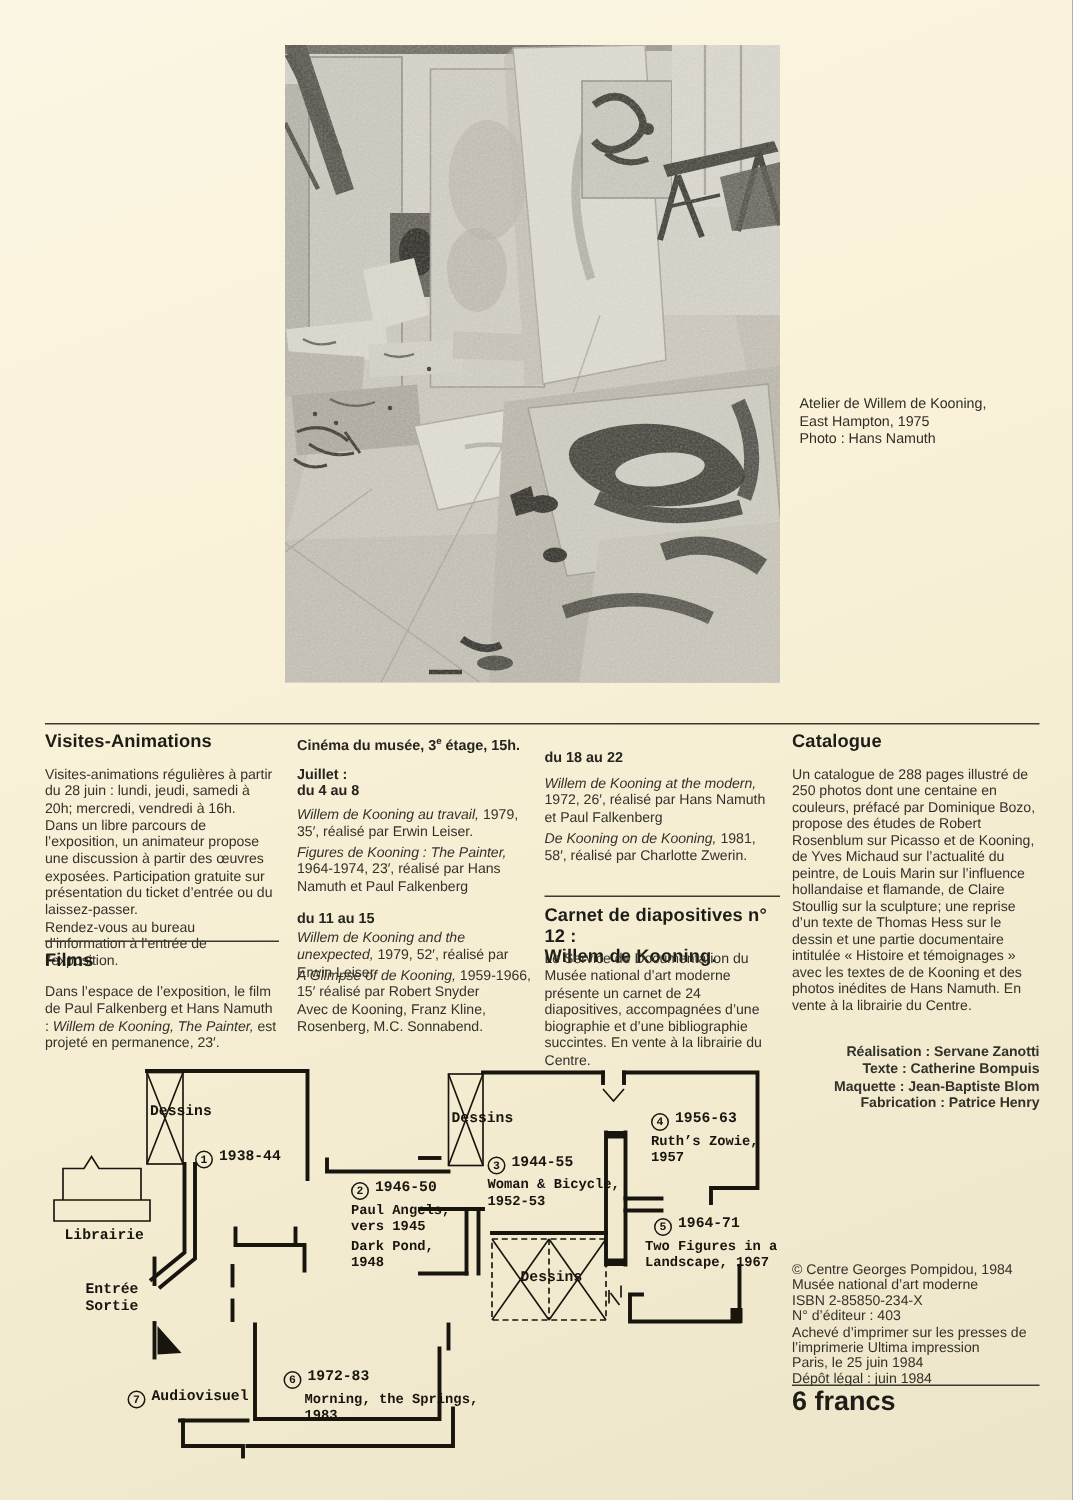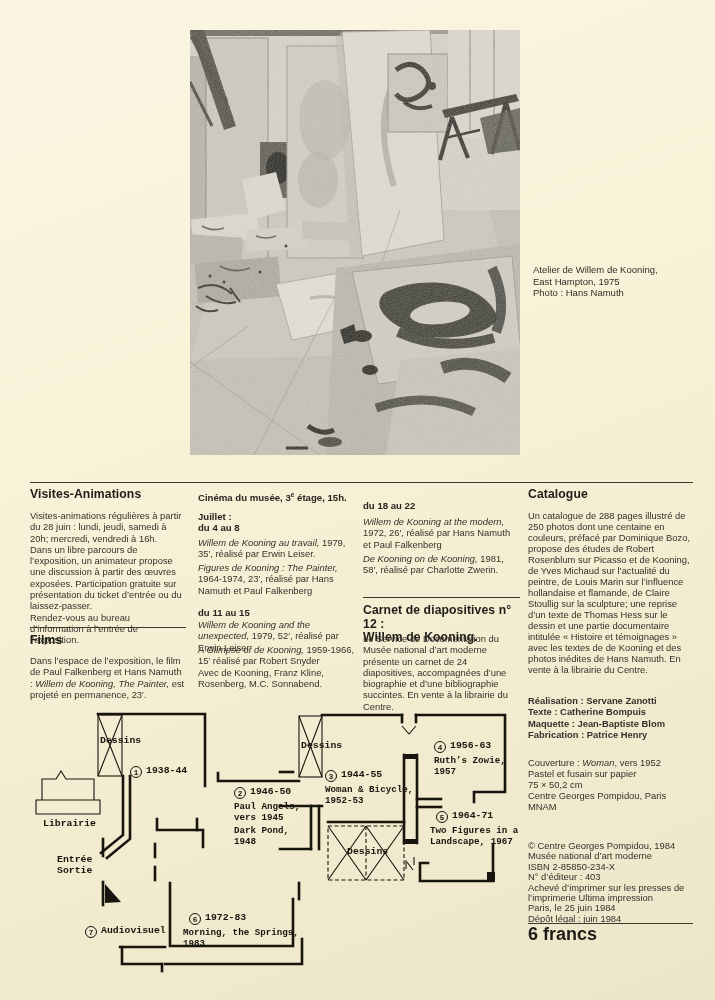--- a/index.html
+++ b/index.html
@@ -20,21 +20,21 @@
   
   .col{position:absolute;font-size:9.4px;line-height:11.3px;color:#33322a;}
   .col1{left:30px;top:489px;width:156px;height:230px;}
   .col2{left:198px;top:489px;width:157px;height:230px;}
   .col3{left:363px;top:500px;width:157px;height:230px;}
   .col4{left:528px;top:489px;width:165px;height:470px;}
   .abs{position:absolute;left:0;right:0;}
   .sec{font-size:12.2px;font-weight:bold;color:var(--heading,#1d1c16);letter-spacing:.1px;}
   .sub{font-weight:bold;font-size:9.6px;color:#26251e;}
   .pre{white-space:pre-line;}
-  .bold{font-weight:bold;}
+  .bold{font-weight:bold;text-align:right;}
   .it{font-style:italic;}
   .price{font-size:18px;font-weight:bold;color:#1d1c16;}
   sup{font-size:6.5px;}
 
   
   .plan{position:absolute;left:30px;top:700px;width:512px;height:292px;}
   .plan svg{position:absolute;left:0;top:0;}
   .pl{position:absolute;font-weight:bold;font-size:9.8px;line-height:11px;color:#17150e;white-space:nowrap;font-family:Liberation Mono, monospace;}
   .works{font-size:9.2px;line-height:10.6px;}
   .num{display:inline-block;width:12px;height:12px;border:1.2px solid #17150e;border-radius:50%;
@@ -163,27 +163,20 @@
   </div>
 
   <div class="col col4">
     <div class="abs sec" style="top:0">Catalogue</div>
     <div class="abs" style="top:21px;line-height:11px">Un catalogue de 288 pages illustré de 250 photos dont une centaine en couleurs, préfacé par Dominique Bozo, propose des études de Robert Rosenblum sur Picasso et de Kooning, de Yves Michaud sur l’actualité du peintre, de Louis Marin sur l’influence hollandaise et flamande, de Claire Stoullig sur la sculpture; une reprise d’un texte de Thomas Hess sur le dessin et une partie documentaire intitulée « Histoire et témoignages » avec les textes de de Kooning et des photos inédites de Hans Namuth. En vente à la librairie du Centre.</div>
     <div class="abs bold" style="top:206px">
       <div>Réalisation : Servane Zanotti</div>
       <div>Texte : Catherine Bompuis</div>
       <div>Maquette : Jean-Baptiste Blom</div>
       <div>Fabrication : Patrice Henry</div>
-    </div>
-    <div class="abs" style="top:268px;line-height:11px">
-      <div><span>Couverture : </span><span class="it">Woman</span><span>, vers 1952</span></div>
-      <div>Pastel et fusain sur papier</div>
-      <div>75 × 50,2 cm</div>
-      <div>Centre Georges Pompidou, Paris</div>
-      <div>MNAM</div>
     </div>
     <div class="abs" style="top:352px;line-height:10.4px">
       <div>© Centre Georges Pompidou, 1984</div>
       <div>Musée national d’art moderne</div>
       <div>ISBN 2-85850-234-X</div>
       <div>N° d’éditeur : 403</div>
       <div>Achevé d’imprimer sur les presses de l’imprimerie Ultima impression</div>
       <div>Paris, le 25 juin 1984</div>
       <div>Dépôt légal : juin 1984</div>
     </div>
@@ -278,21 +271,21 @@
 
     <div class="pl" style="left:406px;top:110px"><span class="num">5</span><span>1964-71</span></div>
     <div class="pl works" style="left:400px;top:126px">
       <div>Two Figures in a</div>
       <div>Landscape, 1967</div>
     </div>
 
     <div class="pl" style="left:317px;top:146px">Dessins</div>
 
     <div class="pl" style="left:159px;top:212px"><span class="num">6</span><span>1972-83</span></div>
-    <div class="pl works" style="left:153px;top:228px">
+    <div class="pl works" style="left:173px;top:228px">
       <div>Morning, the Springs,</div>
       <div>1983</div>
     </div>
 
     <div class="pl" style="left:55px;top:225px"><span class="num">7</span><span>Audiovisuel</span></div>
   </div>
 
 </div>
 
 </body></html>

